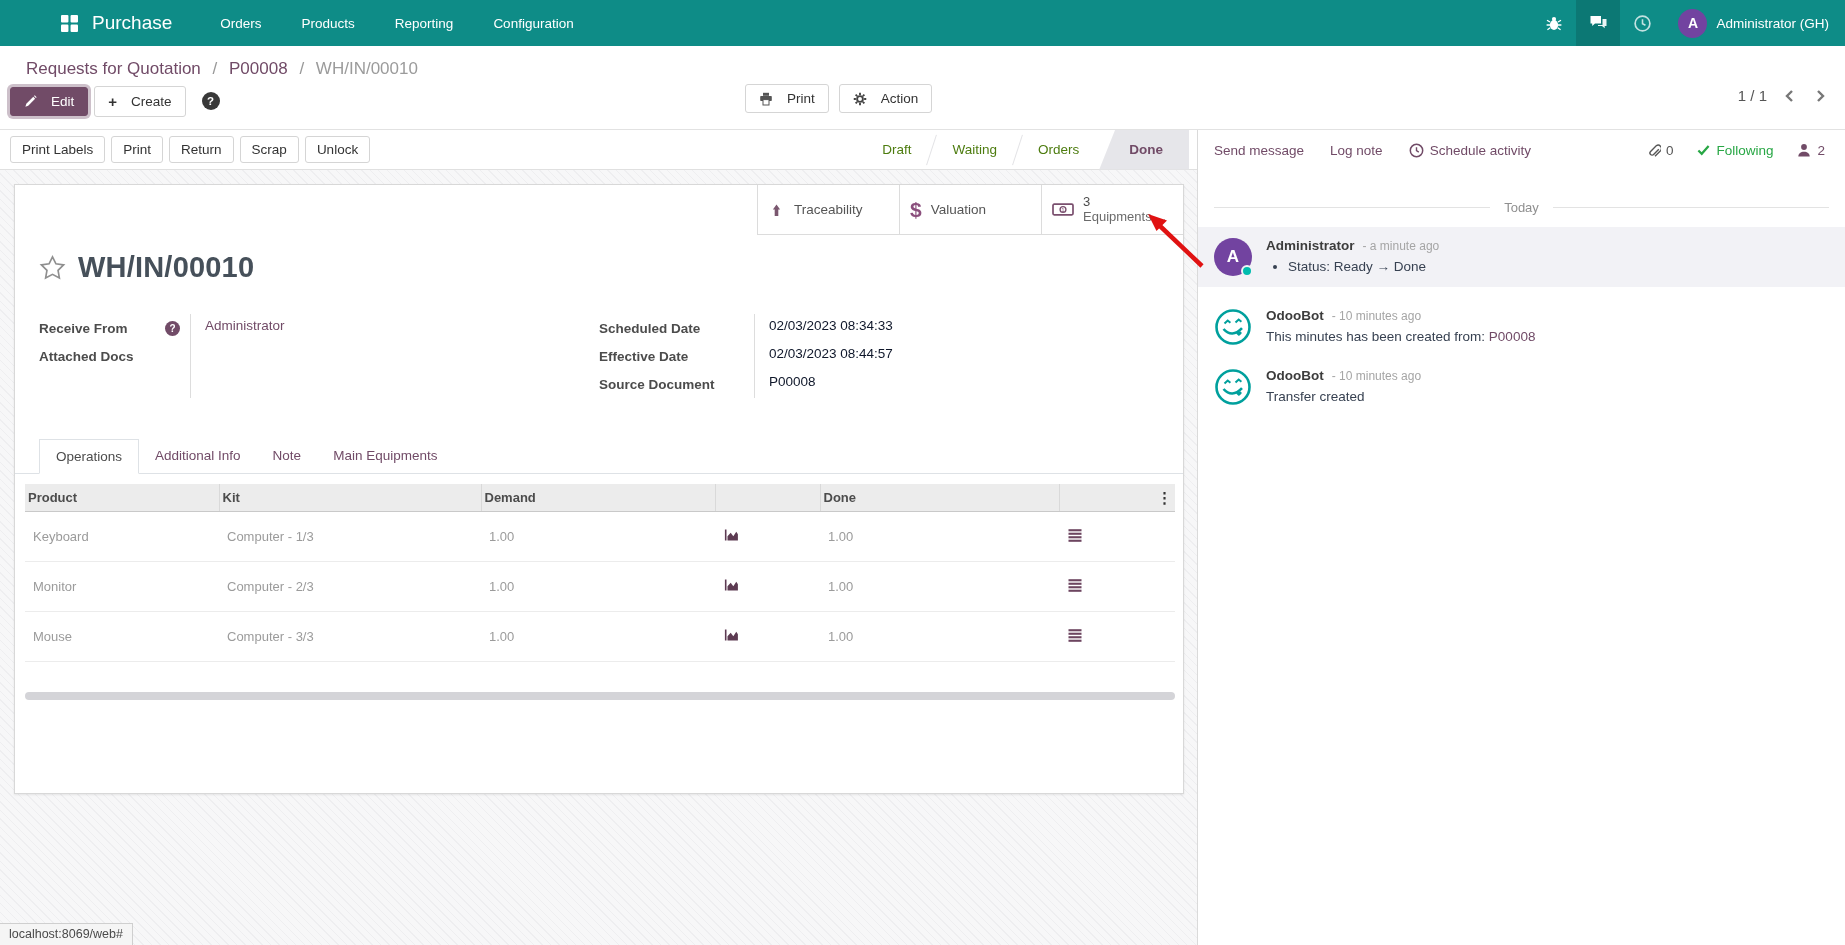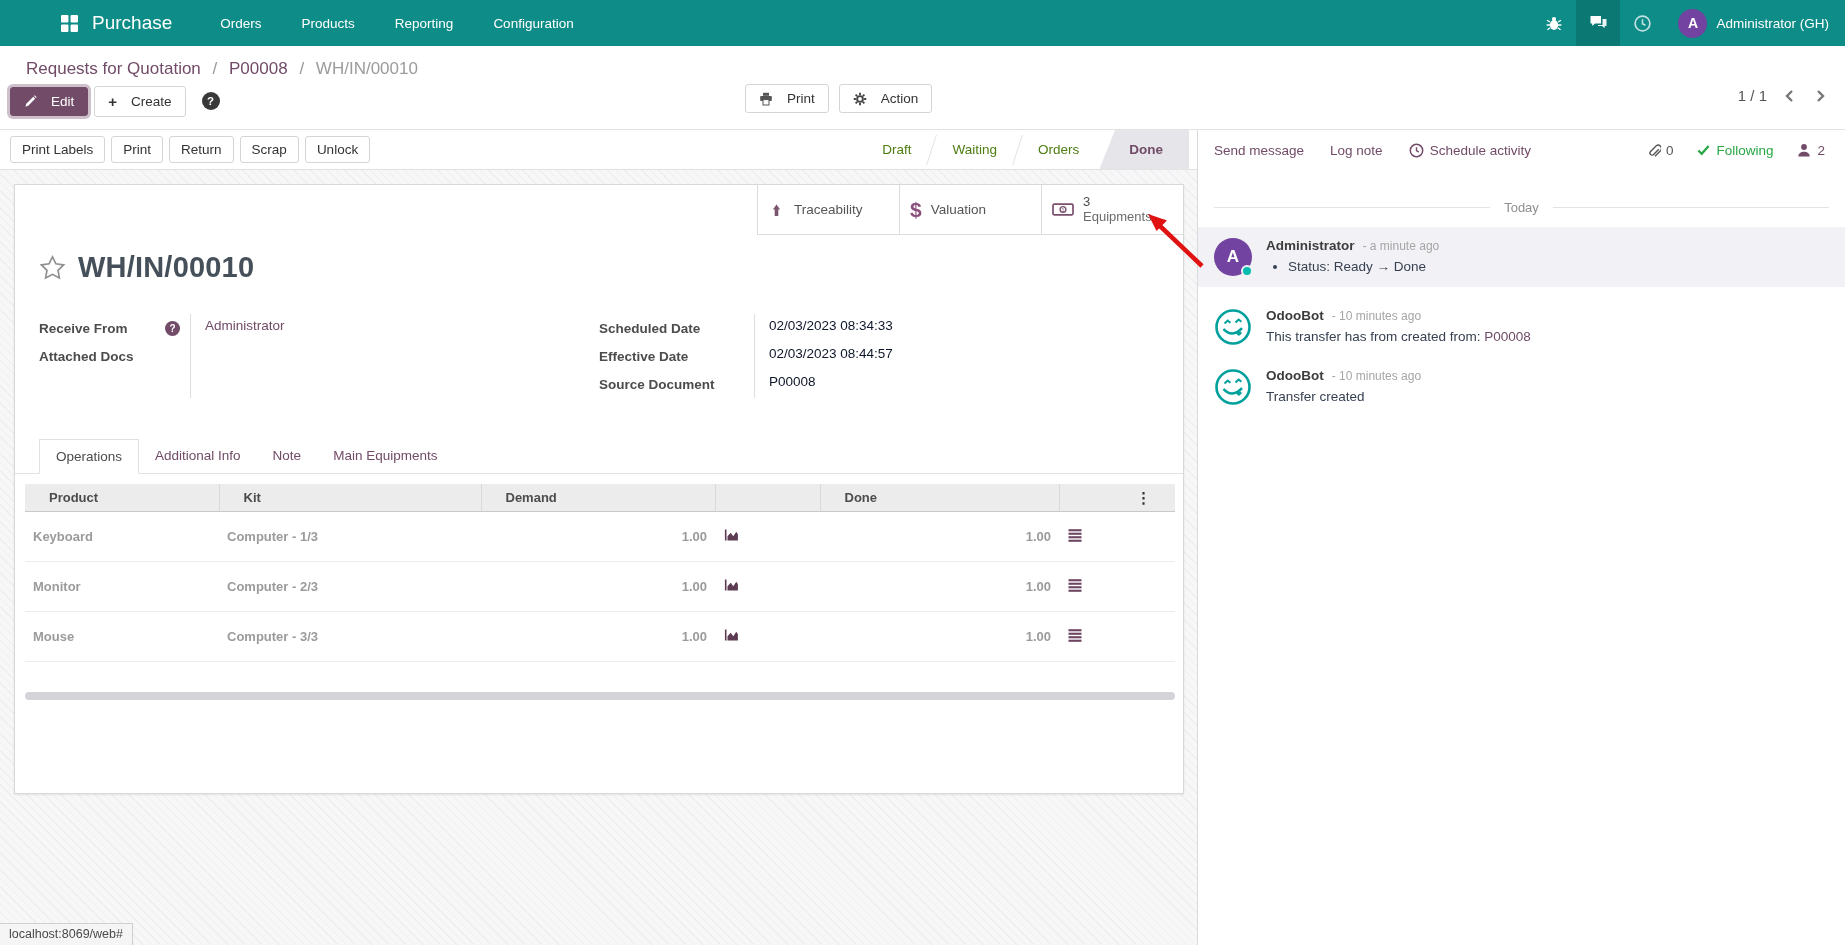--- a/index.html
+++ b/index.html
@@ -73,24 +73,24 @@
   .frow-pad .flabel { padding:0; }
   .qmark-sm { width:15px; height:15px; border-radius:50%; background:#714B67; color:#fff; font-size:10px; font-weight:700; display:flex; align-items:center; justify-content:center; cursor:pointer; }
 
   
   .tabs { margin-top:40px; padding-left:24px; border-bottom:1px solid #dee2e6; display:flex; }
   .tab { padding:9px 16px; color:#714B67; cursor:pointer; font-size:13.5px; position:relative; top:1px; }
   .tab.active { background:#fff; border:1px solid #dee2e6; border-bottom:1px solid #fff; color:#4c4c4c; }
 
   
   .otable { margin:10px 10px 0 10px; width:1150px; border-collapse:collapse; font-size:13px; table-layout:fixed; }
-  .otable th { background:#ececec; border-bottom:1px solid #c9c9c9; border-right:1px solid #d9d9d9; font-weight:700; color:#4c4c4c; text-align:left; padding:5px 24px; height:27px; }
+  .otable th { background:#ececec; border-bottom:1px solid #c9c9c9; border-right:1px solid #d9d9d9; font-weight:700; color:#4c4c4c; text-align:left; padding:5px 3px; height:27px; }
   .otable th:last-child { border-right:none; }
-  .otable td { border-bottom:1px solid #ececec; padding:15px 8px; height:31px; color:#9b9b9b;font-weight:bold; }
-  .num { text-align:right; }
+  .otable td { border-bottom:1px solid #ececec; padding:15px 8px; height:31px; color:#9b9b9b; }
+  .num { text-align:left; }
   .c-prod { width:194px; } .c-kit { width:262px; } .c-dem { width:234px; } .c-fi { width:105px; } .c-done { width:239px; } .c-li { width:116px; }
   .th-opt { display:flex; justify-content:space-between; align-items:center; }
   .dots { color:#333; font-size:15px; font-weight:700; cursor:pointer; line-height:1; }
   .cell-icon { cursor:pointer; display:inline-flex; }
   .hscroll { margin:30px 10px 0 10px; height:8px; width:1150px; background:#d4d4d8; border-radius:4px; cursor:pointer; }
 
   
   .chatter { flex:1; background:#fff; display:flex; flex-direction:column; }
   .chatter-top { height:40px; display:flex; align-items:center; padding:0 20px 0 16px; }
   .ch-btn { color:#714B67; margin-right:26px; cursor:pointer; display:flex; align-items:center; gap:6px; }
@@ -522,21 +522,21 @@
               <path d="M9.5 21q8.5 9.5 18.5-.8" stroke="#00a09d" stroke-width="2.6" fill="none"></path>
               <path d="M24.5 24.2c.9-1.5 3.2-.8 3.2.9 0 1.2-1.8 2.2-2.8 2.8-1-.6-2.8-1.6-2.8-2.8 0-1.7 2.3-2.4 2.4-.9z" fill="#00a09d"></path>
             </svg>
         </div>
         <div class="msg-body">
           <div class="msg-head">
             <span class="msg-author">OdooBot</span>
             <span class="msg-time">- 10 minutes ago</span>
           </div>
           <div class="msg-text">
-            <span>This transfer has from created from: </span><span class="msg-link">P00008</span>
+            <span>This minutes has been created from: </span><span class="msg-link">P00008</span>
           </div>
         </div>
       </div>
 
       <div class="message">
         <div class="msg-avatar">
           <svg width="38" height="38" viewBox="0 0 38 38">
               <circle cx="19" cy="19" r="16.5" fill="#fff" stroke="#00a09d" stroke-width="2.6"></circle>
               <path d="M10.5 15.5l3.2-3 2.7 2.2" stroke="#00a09d" stroke-width="2" fill="none"></path>
               <path d="M21.5 14.5l3.2-3 2.7 2.2" stroke="#00a09d" stroke-width="2" fill="none"></path>

